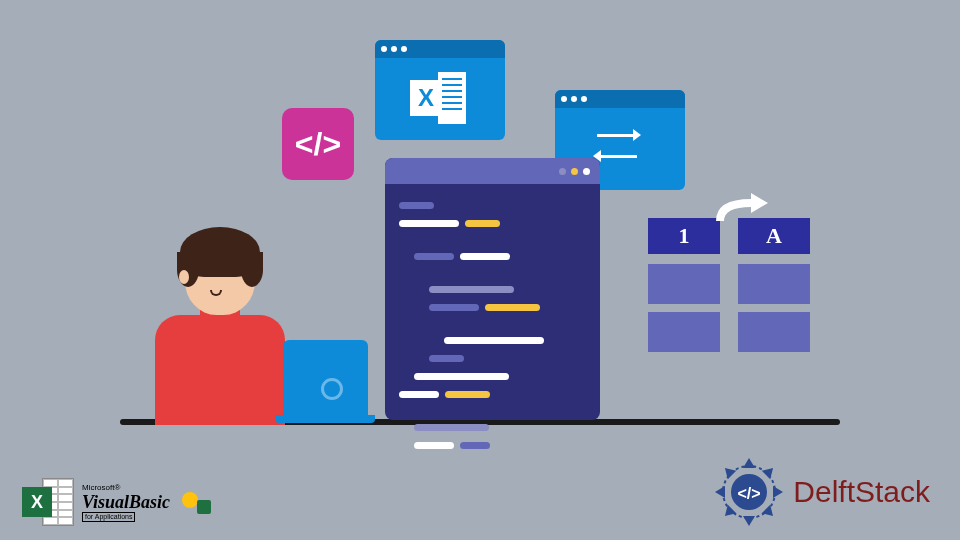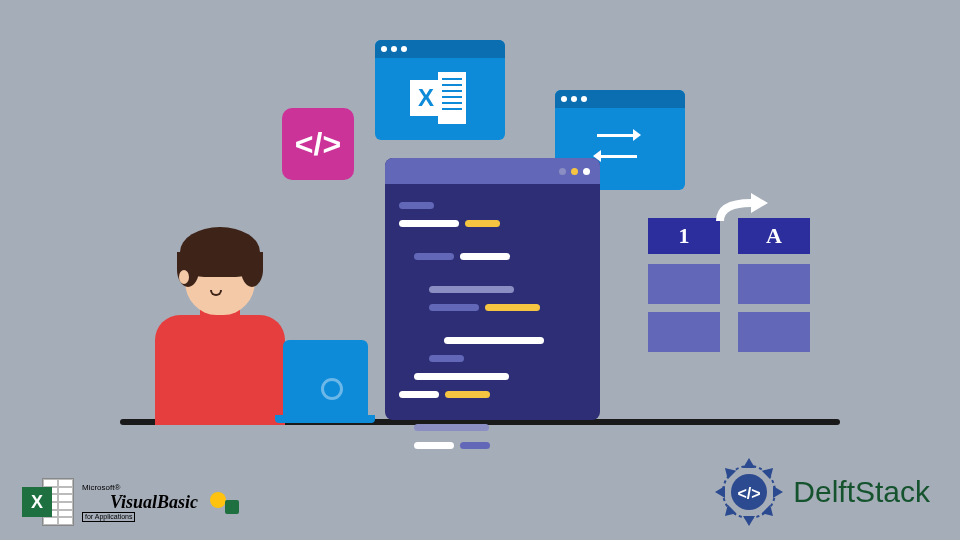--- a/index.html
+++ b/index.html
@@ -319,21 +319,21 @@
   font-size: 18px;
   display: flex;
   align-items: center;
   justify-content: center;
   position: absolute;
   left: 0;
   top: 9px;
 }
 .vba-text { font-size:9px; line-height:1.1; }
 .vba-ms { font-size:8px; }
-.vba-vb { font-family: 'Brush Script MT', cursive; font-size:18px; font-style:italic; font-weight:bold;margin-left:28px; }
+.vba-vb { font-family: 'Brush Script MT', cursive; font-size:18px; font-style:italic; font-weight:bold; }
 .vba-fa { font-size:7px; border:0.5px solid #000; display:inline-block; padding:0 2px; }
 .vba-decor { width:35px; height:22px; margin-left:4px; position:relative; }
 .vba-decor::before { content:''; position:absolute; width:16px; height:16px; background:#ffc20e; border-radius:50%; top:0; left:0; }
 .vba-decor::after { content:''; position:absolute; width:14px; height:14px; background:#1e7040; border-radius:2px; bottom:0; right:6px; }
 
 
 .delft {
   position: absolute;
   bottom: 12px;
   right: 30px;
@@ -341,21 +341,21 @@
   align-items: center;
   gap: 8px;
 }
 .delft-badge {
   width: 72px;
   height: 72px;
   position: relative;
 }
 .delft-text {
   font-size: 30px;
-  color: #14532d;
+  color: #7f1d1d;
   font-weight: 500;
 }
 </style>
 </head>
 <body>
 
 <div class="desk"></div>
 
 <div class="person">
   <div class="shirt"></div>

